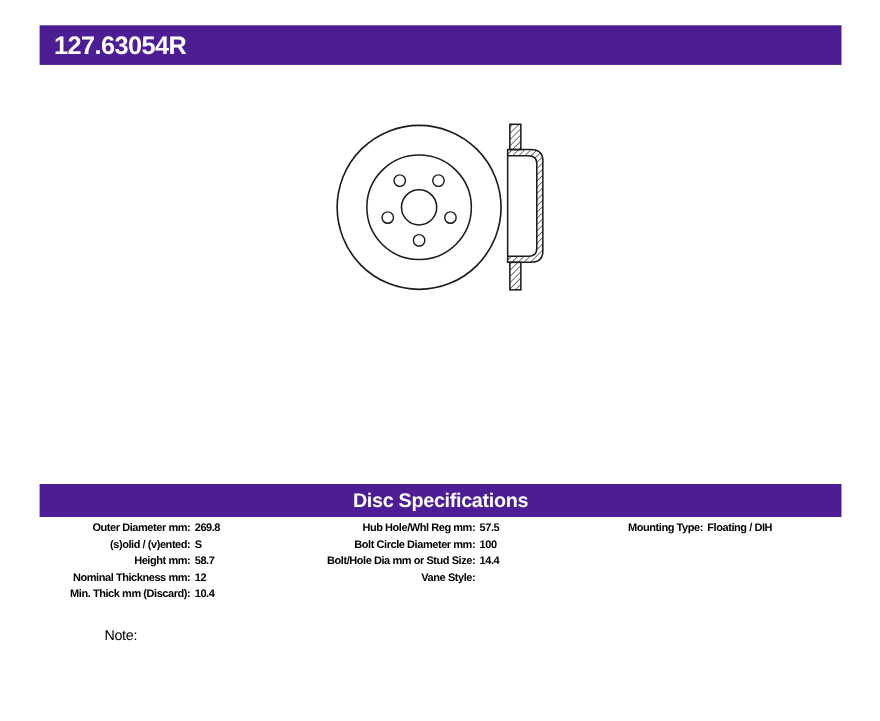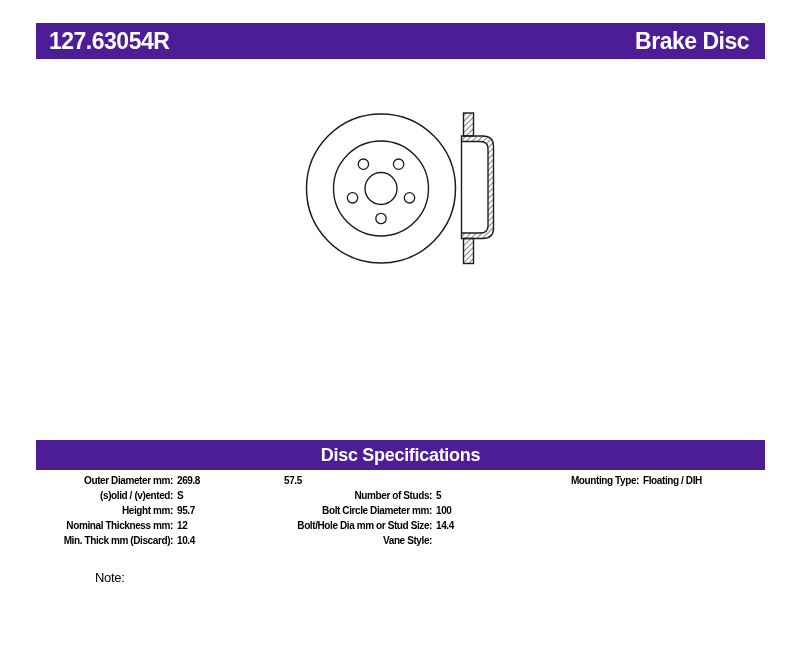--- a/index.html
+++ b/index.html
@@ -52,21 +52,20 @@
   #note-label {
     position: absolute; left: 95px; top: 570px;
     font-size: 13px; font-weight: normal; letter-spacing: -0.3px;
   }
 </style>
 </head>
 <body>
 
 <div class="bar" id="header-bar">
   <span>127.63054R</span>
-  <span>Brake Disc</span>
 </div>
 
 <svg id="diagram" width="230" height="185" viewBox="0 0 230 185" xmlns="http://www.w3.org/2000/svg">
   <defs>
     <pattern id="hatch" patternUnits="userSpaceOnUse" width="4" height="4" patternTransform="rotate(45)">
       <line x1="0" y1="0" x2="0" y2="4" stroke="#1c1c1c" stroke-width="1.1"></line>
     </pattern>
   </defs>
   <g fill="none" stroke="#1c1c1c">
     <circle cx="101" cy="93.5" r="74.5" stroke-width="1.5"></circle>
@@ -94,39 +93,36 @@
   <div class="spec-row">
     <span class="spec-label">Outer Diameter mm:</span>
     <span class="spec-value">269.8</span>
   </div>
   <div class="spec-row">
     <span class="spec-label">(s)olid / (v)ented:</span>
     <span class="spec-value">S</span>
   </div>
   <div class="spec-row">
     <span class="spec-label">Height mm:</span>
-    <span class="spec-value">95.7</span>
+    <span class="spec-value">58.7</span>
   </div>
   <div class="spec-row">
     <span class="spec-label">Nominal Thickness mm:</span>
     <span class="spec-value">12</span>
   </div>
   <div class="spec-row">
     <span class="spec-label">Min. Thick mm (Discard):</span>
     <span class="spec-value">10.4</span>
   </div>
 </div>
 
 <div class="spec-col" id="col-mid">
   <div class="spec-row">
+    <span class="spec-label">Hub Hole/Whl Reg mm:</span>
     <span class="spec-value">57.5</span>
-  </div>
-  <div class="spec-row">
-    <span class="spec-label">Number of Studs:</span>
-    <span class="spec-value">5</span>
   </div>
   <div class="spec-row">
     <span class="spec-label">Bolt Circle Diameter mm:</span>
     <span class="spec-value">100</span>
   </div>
   <div class="spec-row">
     <span class="spec-label">Bolt/Hole Dia mm or Stud Size:</span>
     <span class="spec-value">14.4</span>
   </div>
   <div class="spec-row">

